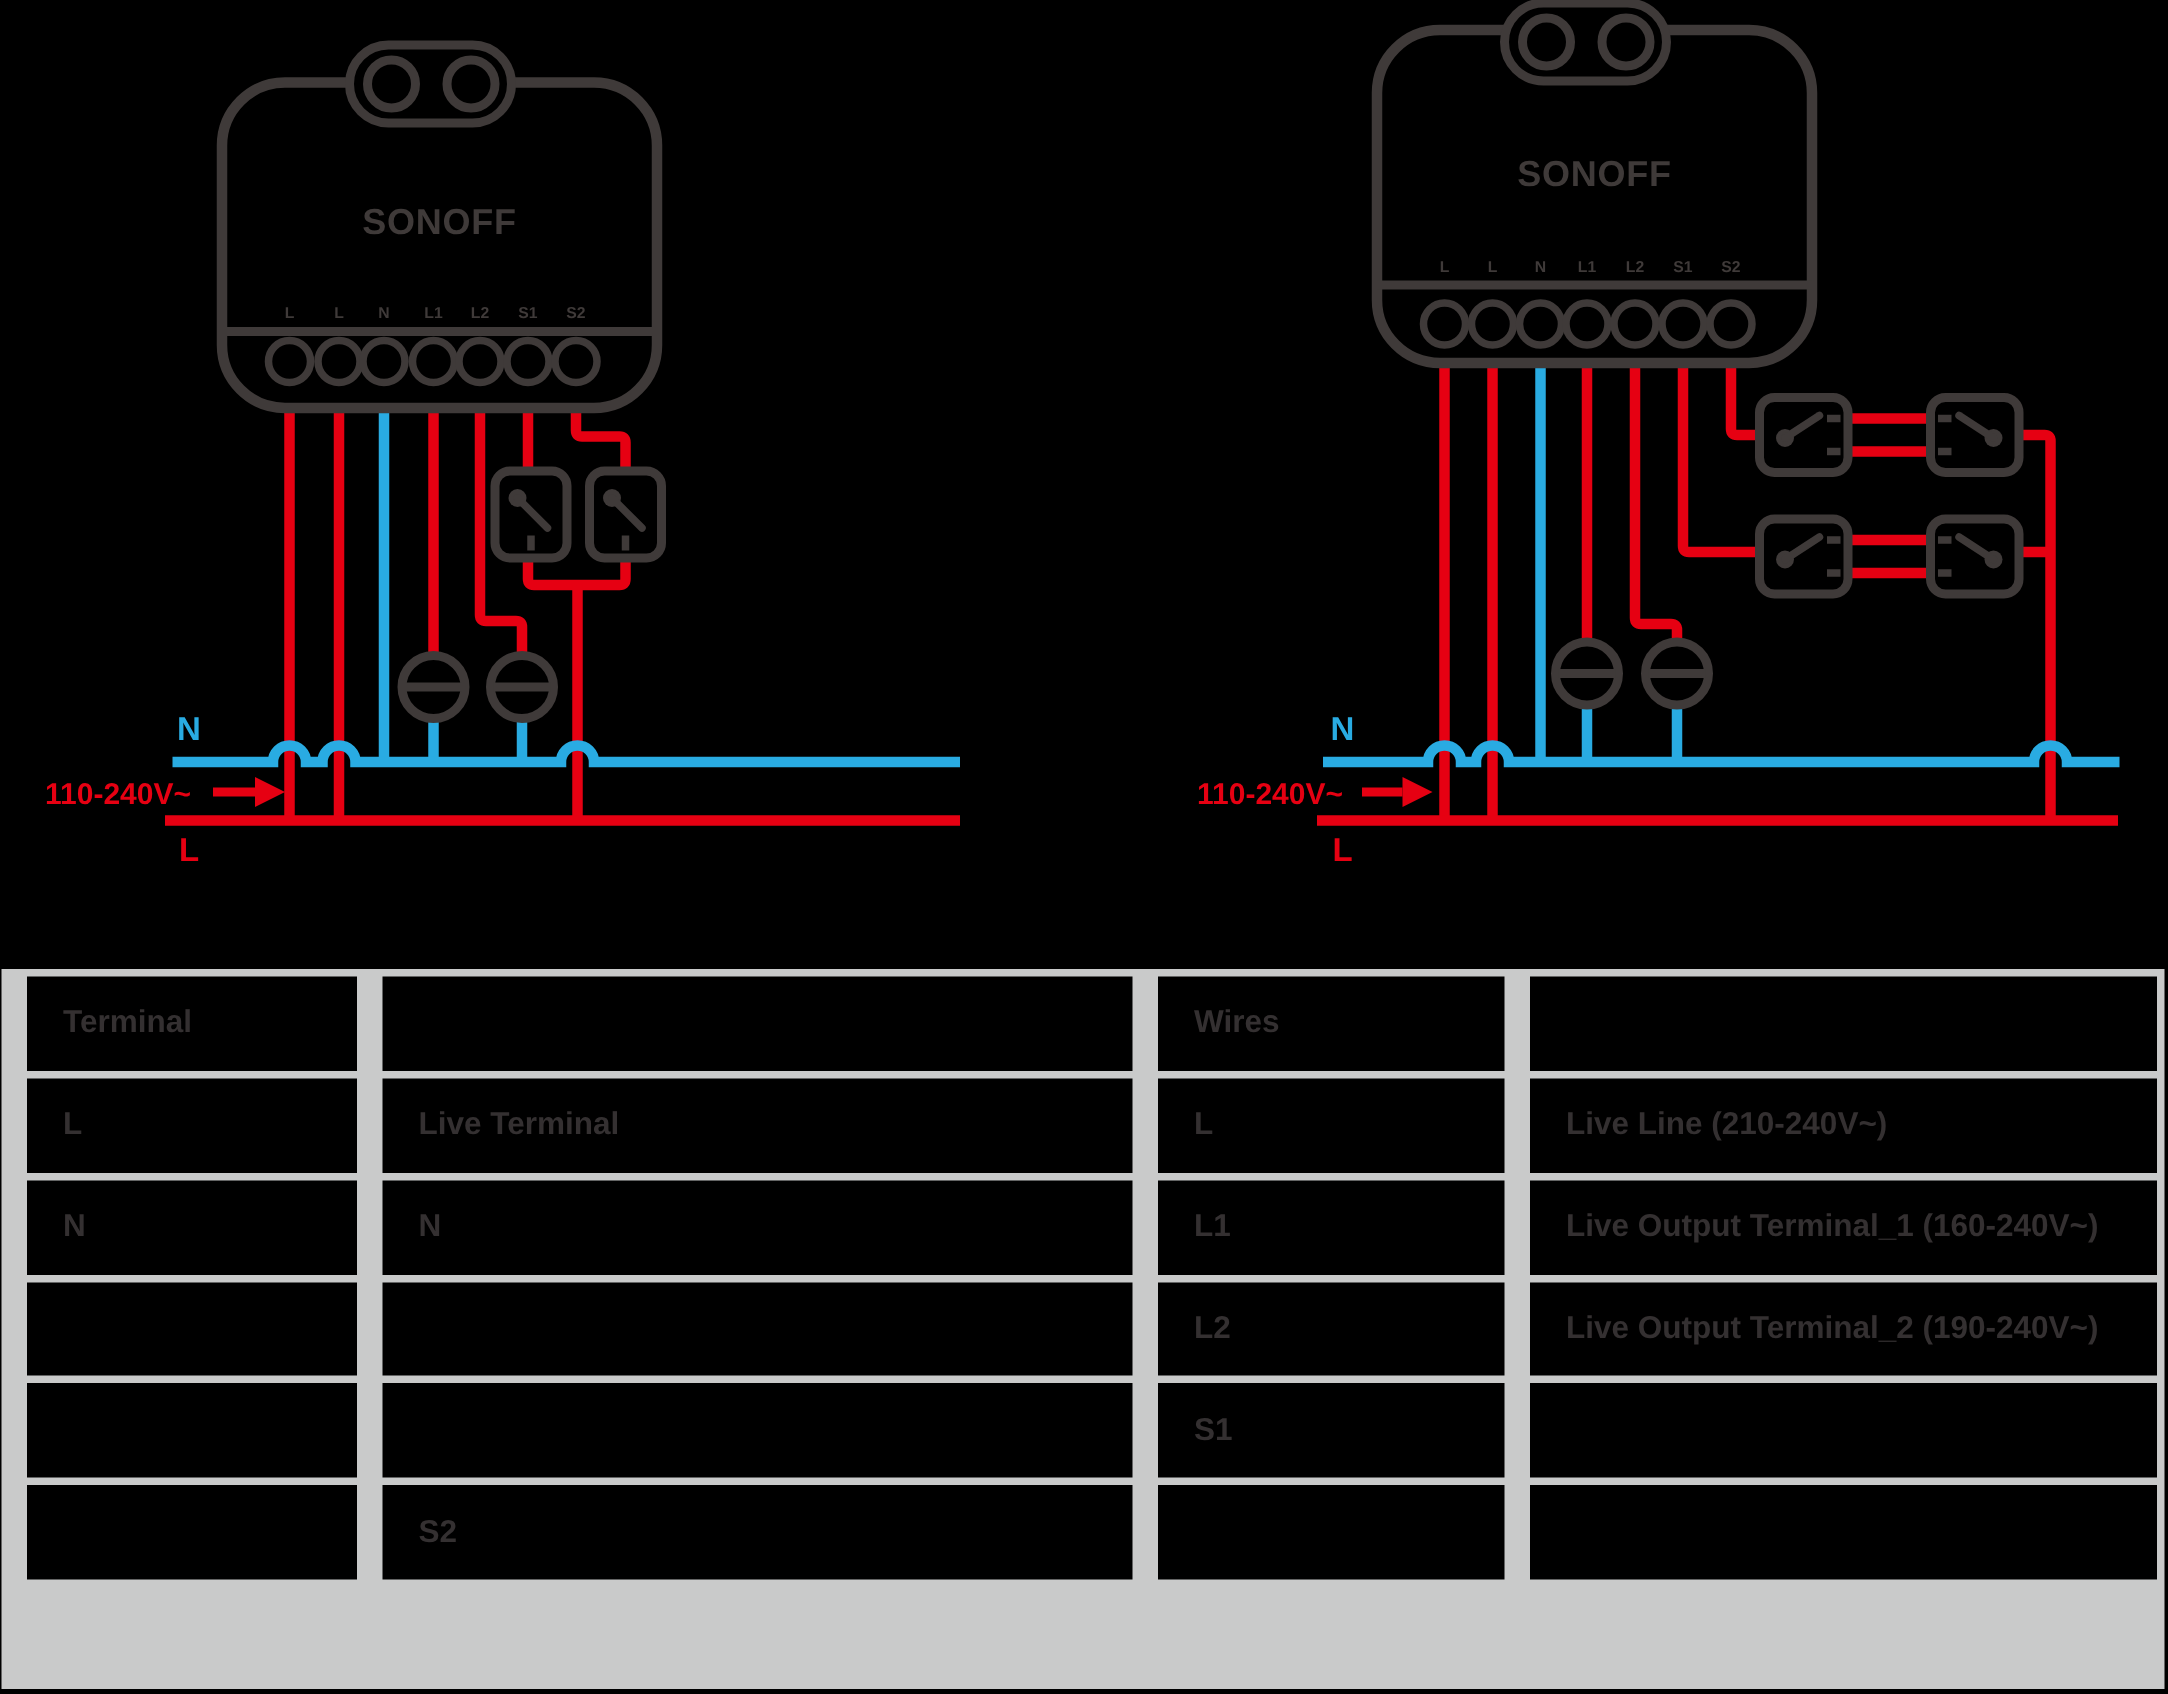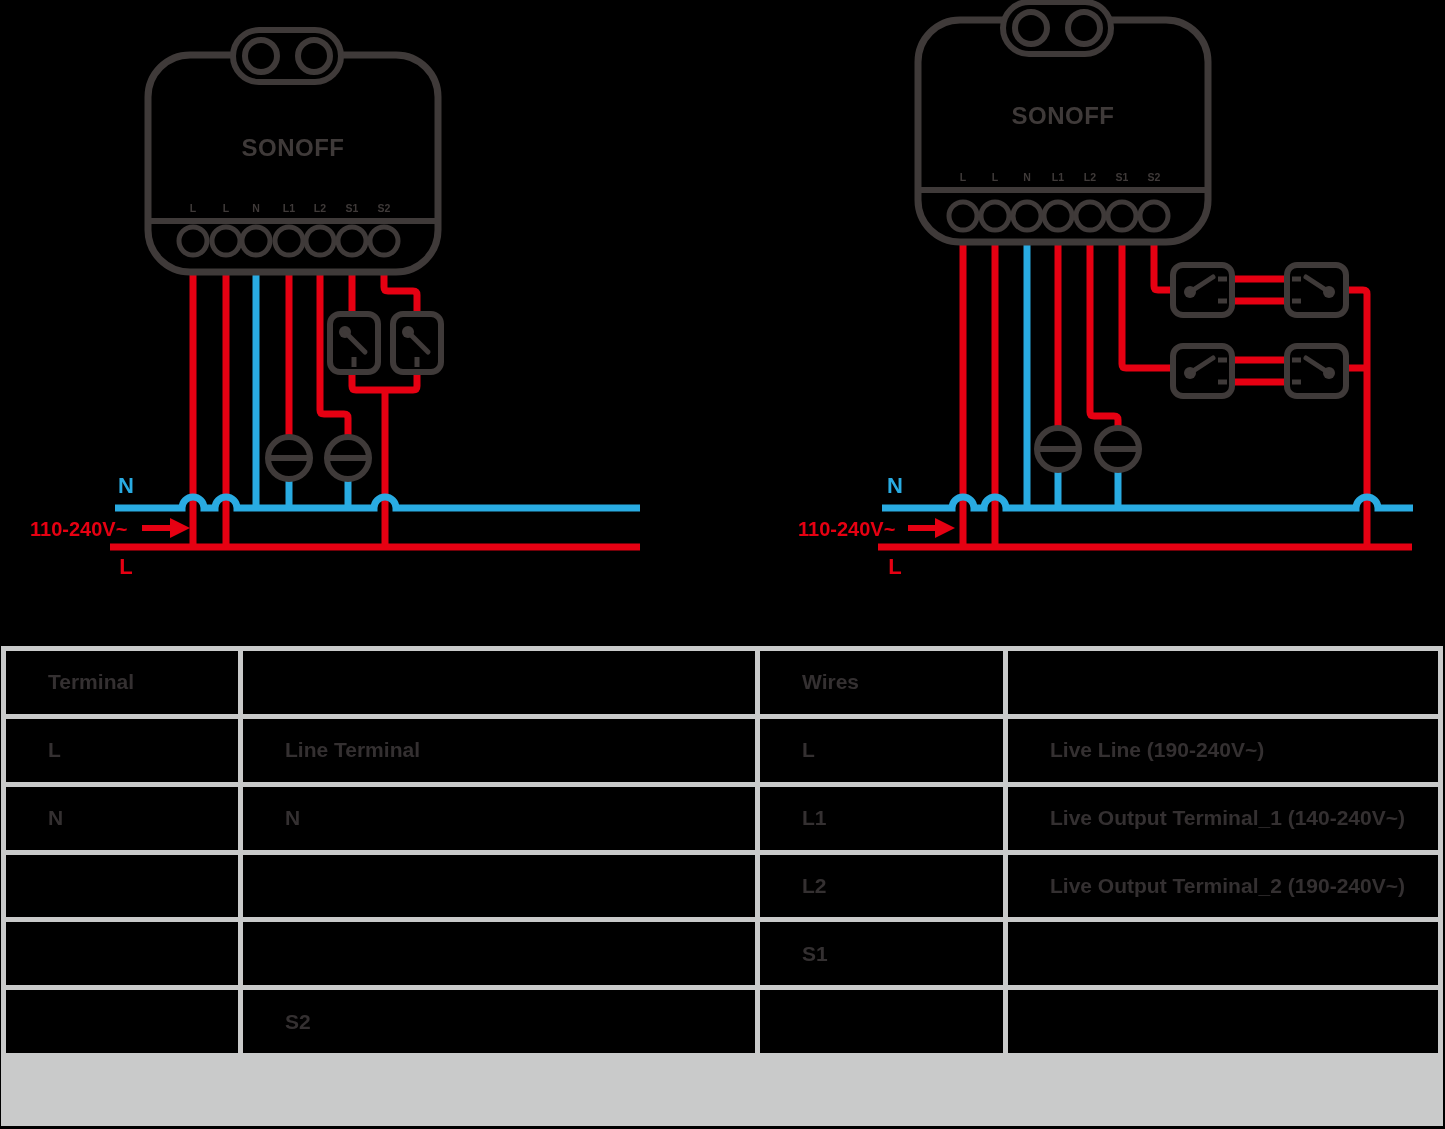--- a/index.html
+++ b/index.html
@@ -18,21 +18,21 @@
   .t-label{font-size:10.5px;fill:var(--outline);text-anchor:middle;}
   .logo{font-size:24px;fill:var(--outline);text-anchor:middle;letter-spacing:.5px;}
   .n-label{font-size:22px;fill:var(--neutral);text-anchor:middle;}
   .l-label{font-size:22px;fill:var(--live);text-anchor:middle;}
   .v-label{font-size:20px;fill:var(--live);}
   
   #term-table{position:absolute;left:1px;top:646px;width:1442px;height:480px;
     background:var(--tableBorder);display:grid;box-sizing:border-box;padding:5px;gap:5px;
     grid-template-columns:232px 512px 243px 430px;grid-template-rows:repeat(7,1fr);}
   .cell{background:#000;color:var(--tableText);font-weight:bold;font-size:21px;
-    display:flex;align-items:center;padding-left:42px;}
+    display:flex;align-items:center;padding-left:24px;margin-left:12px;}
 </style>
 </head>
 <body>
 
 <div id="stage">
 <svg width="1445" height="620" viewBox="0 0 1445 620">
 
   <g>
 
     <path class="red" stroke-width="7" d="M193,260 L193,547"></path>
@@ -190,29 +190,29 @@
   </g>
 </svg>
 
 <div id="term-table">
   <div class="cell">Terminal</div>
   <div class="cell"></div>
   <div class="cell">Wires</div>
   <div class="cell"></div>
 
   <div class="cell">L</div>
-  <div class="cell">Line Terminal</div>
+  <div class="cell">Live Terminal</div>
   <div class="cell">L</div>
-  <div class="cell">Live Line (190-240V~)</div>
+  <div class="cell">Live Line (210-240V~)</div>
 
   <div class="cell">N</div>
   <div class="cell">N</div>
 
   <div class="cell">L1</div>
-  <div class="cell">Live Output Terminal_1 (140-240V~)</div>
+  <div class="cell">Live Output Terminal_1 (160-240V~)</div>
   <div class="cell"></div>
   <div class="cell"></div>
 
   <div class="cell">L2</div>
   <div class="cell">Live Output Terminal_2 (190-240V~)</div>
   <div class="cell"></div>
   <div class="cell"></div>
 
   <div class="cell">S1</div>
   <div class="cell"></div>

